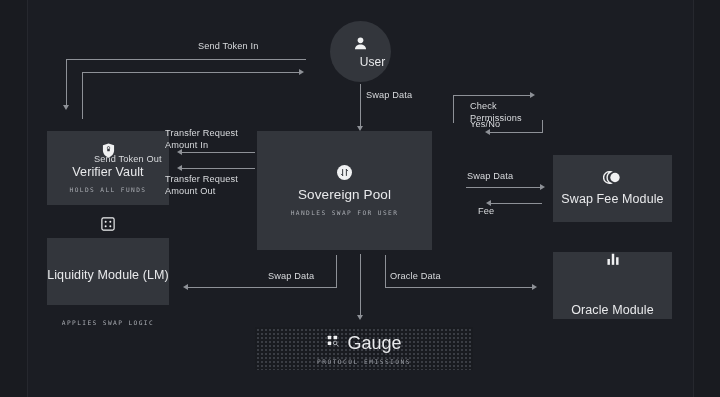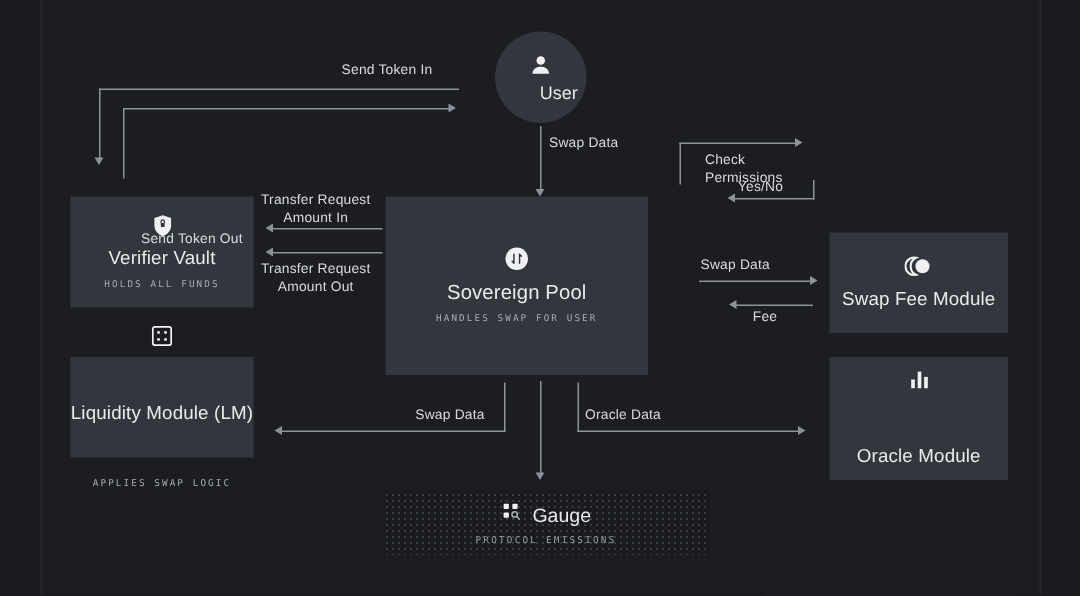--- a/index.html
+++ b/index.html
@@ -60,21 +60,21 @@
     font-size: 6.2px;
     letter-spacing: 1.4px;
     text-align: center;
   }
 
   #node-vault      { left: 47px;  top: 131px; width: 122px; height: 74px; }
   #node-liquidity  { left: 47px;  top: 238px; width: 122px; height: 67px; gap: 30px; }
   #node-pool       { left: 257px; top: 131px; width: 175px; height: 119px; }
   #node-verifier   { left: 553px; top: 74px;  width: 119px; height: 67px; }
   #node-swapfee    { left: 553px; top: 155px; width: 119px; height: 67px; }
-  #node-oracle     { left: 553px; top: 238px; width: 119px; height: 82px; gap: 30px; }
+  #node-oracle     { left: 553px; top: 252px; width: 119px; height: 67px; gap: 30px; }
 
   #node-pool .title { font-size: 13.5px; }
 
   
   #node-gauge {
     position: absolute;
     left: 255px; top: 327px; width: 218px; height: 43px;
     background-color: #191b20;
     background-image: radial-gradient(#3a3d44 0.85px, transparent 0.9px);
     background-size: 4px 4px;
@@ -82,21 +82,21 @@
     display: flex;
     flex-direction: column;
     align-items: center;
     justify-content: center;
   }
   #node-gauge .gauge-row {
     display: flex;
     align-items: center;
     gap: 7px;
   }
-  #node-gauge .title { color: #e9eaec; font-size: 13px; text-align: center; }
+  #node-gauge .title { color: #e9eaec; font-size: 18px; text-align: center; }
   #node-gauge .subtitle {
     margin-top: 4px;
     color: #9b9ea5;
     font-family: "DejaVu Sans Mono", "Liberation Mono", monospace;
     font-size: 6.2px;
     letter-spacing: 1.5px;
   }
 
   
   #node-user {
@@ -150,21 +150,21 @@
   }
 
   .edge-label {
     position: absolute;
     color: #d9dbde;
     font-size: 9.2px;
     letter-spacing: 0.15px;
     line-height: 1.32;
     white-space: pre-line;
   }
-  .edge-label.r { text-align: center; }
+  .edge-label.r { text-align: left; }
 </style>
 </head>
 <body>
 
 <div id="canvas">
 
   <div class="pad-left"></div>
   <div class="pad-right"></div>
   <div class="gutter left"></div>
   <div class="gutter right"></div>

